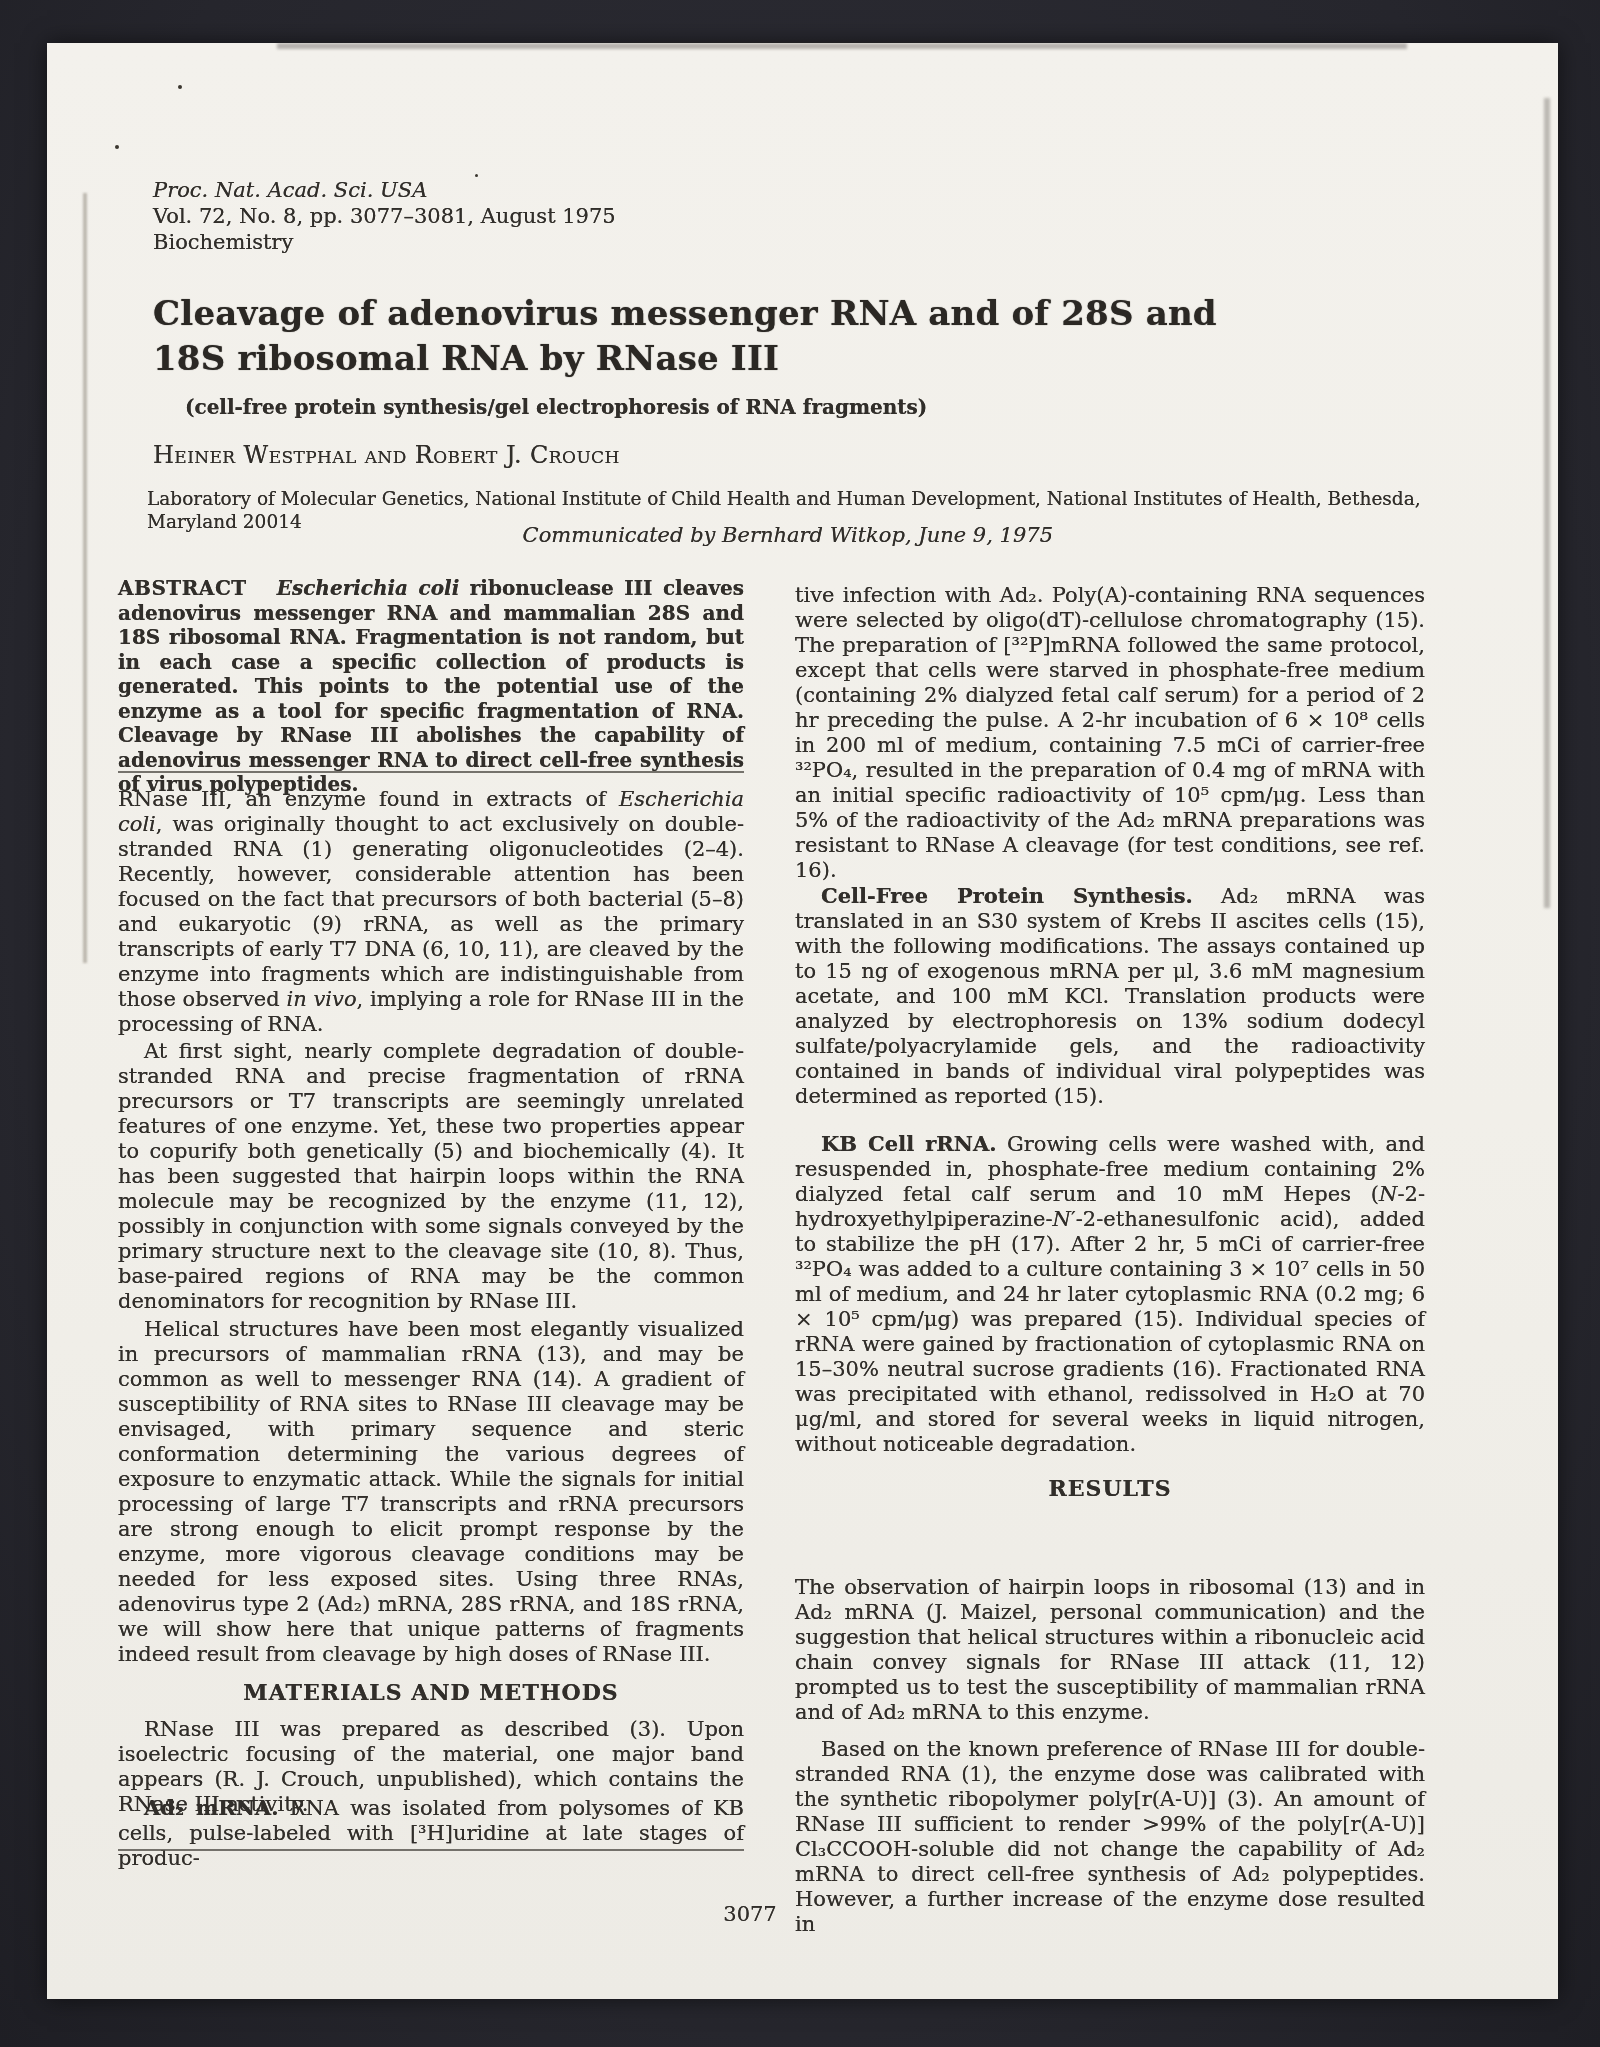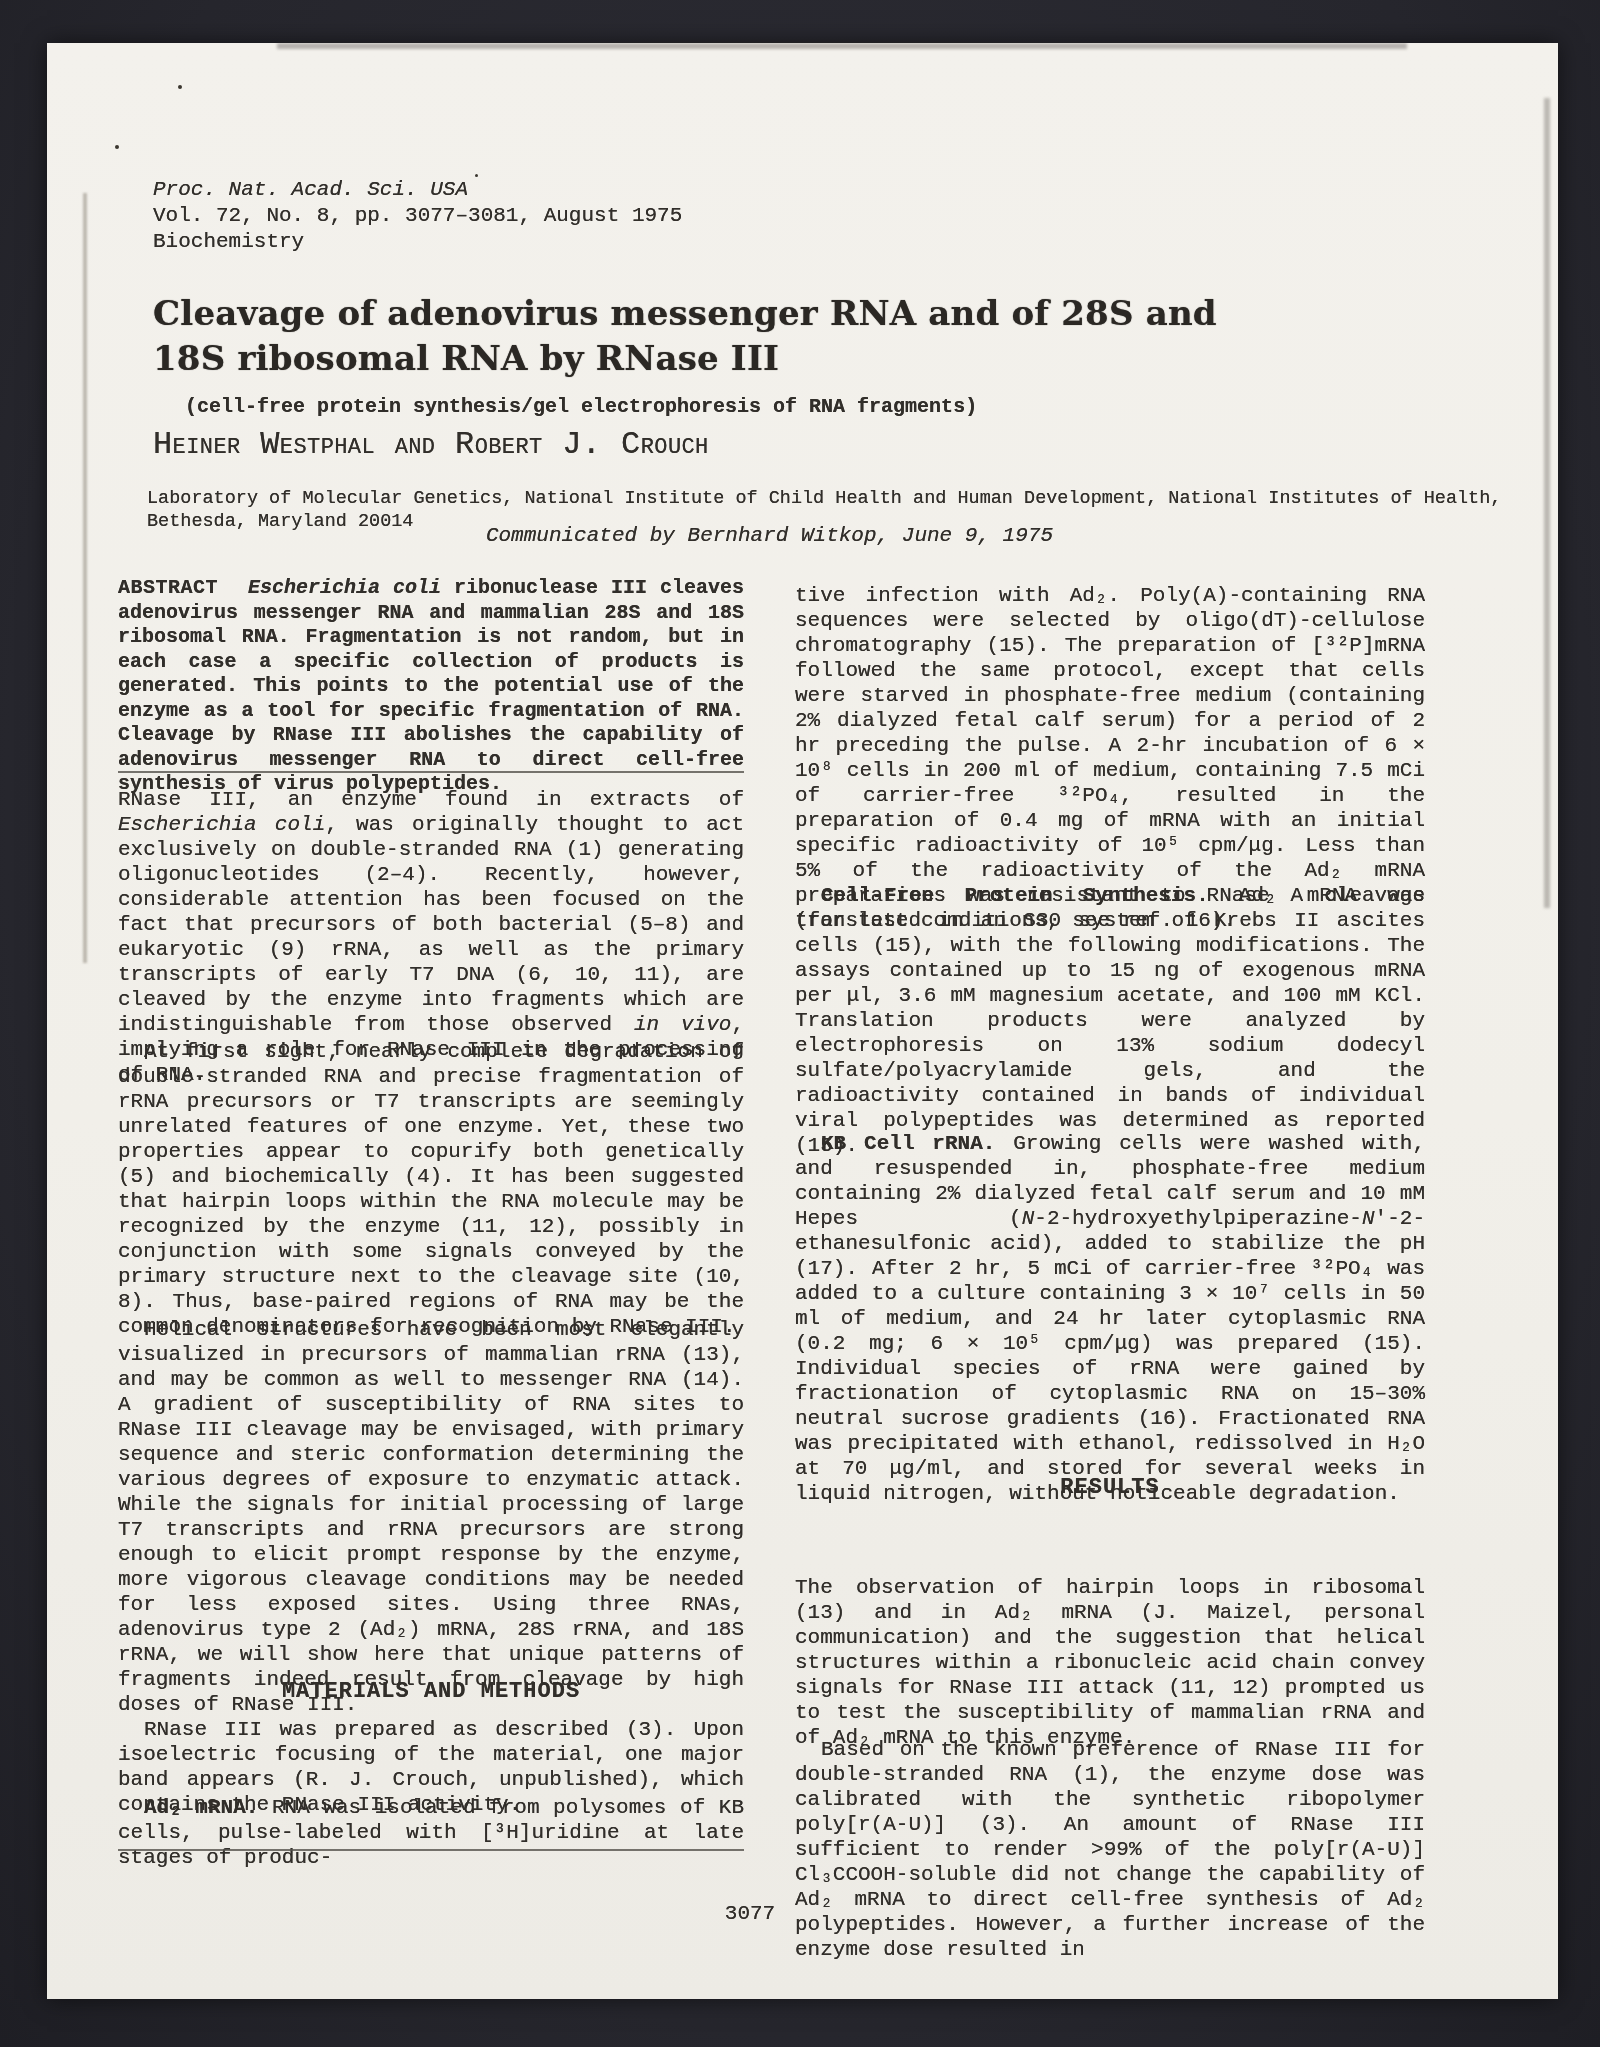--- a/index.html
+++ b/index.html
@@ -6,32 +6,32 @@
   body{
     width:1600px;height:2047px;position:relative;overflow:hidden;
     background:radial-gradient(ellipse at 50% 40%, #2e2e36 0%, #26262d 70%, #1e1e24 100%);
     font-family:"DejaVu Serif","Liberation Serif",serif;
   }
   .paper{
     position:absolute;left:47px;top:43px;width:1511px;height:1956px;
     background:linear-gradient(180deg,#f3f1ec 0%,#f1efe9 55%,#edebe5 100%);
     box-shadow:0 0 22px rgba(0,0,0,.55);
   }
-  .ink{color:#312e2a;text-shadow:0 0 .6px rgba(49,46,42,.85);font-family:Liberation Mono, monospace;}
+  .ink{color:#312e2a;text-shadow:0 0 .6px rgba(49,46,42,.85);}
   .abs{position:absolute;}
   
   .jline{left:106px;top:134px;width:800px;font-size:21px;line-height:26px;font-style:italic;}
   .vline{left:106px;top:160px;width:800px;font-size:21px;line-height:26px;}
   .sline{left:106px;top:186px;width:800px;font-size:21px;line-height:26px;}
   .title{
     left:106px;top:248px;width:1080px;font-size:34px;line-height:45px;font-weight:bold;
     color:#2b2824;text-shadow:0 0 1px rgba(43,40,36,.75);letter-spacing:.2px;
   }
   .keywords{left:138px;top:352px;width:1000px;font-size:20px;line-height:24px;font-weight:bold;}
-  .authors{left:106px;top:388px;width:1000px;font-size:32px;line-height:28px;font-variant:small-caps;letter-spacing:.4px;}
+  .authors{left:106px;top:398px;width:1000px;font-size:24px;line-height:28px;font-variant:small-caps;letter-spacing:.4px;}
   .affil{left:100px;top:444px;width:1360px;font-size:18.5px;line-height:23px;}
   .comm{left:106px;top:480px;width:900px;font-size:21px;line-height:25px;font-style:italic;text-align:right;}
   
   .colL{left:71px;width:626px;}
   .colR{left:748px;width:630px;}
   .body-par{font-size:21px;line-height:25px;text-align:justify;}
   .ind{text-indent:26px;}
   .abstract{font-size:20px;line-height:24.5px;font-weight:bold;text-align:justify;}
   .ab-label{letter-spacing:.5px;}
   .ab-gap{display:inline-block;width:30px;}

